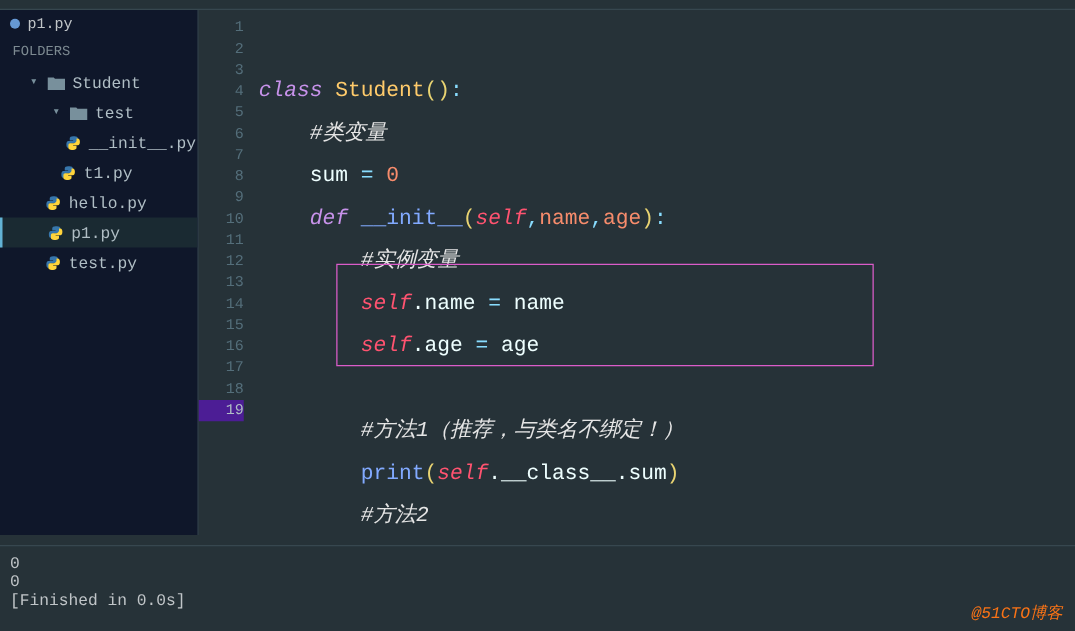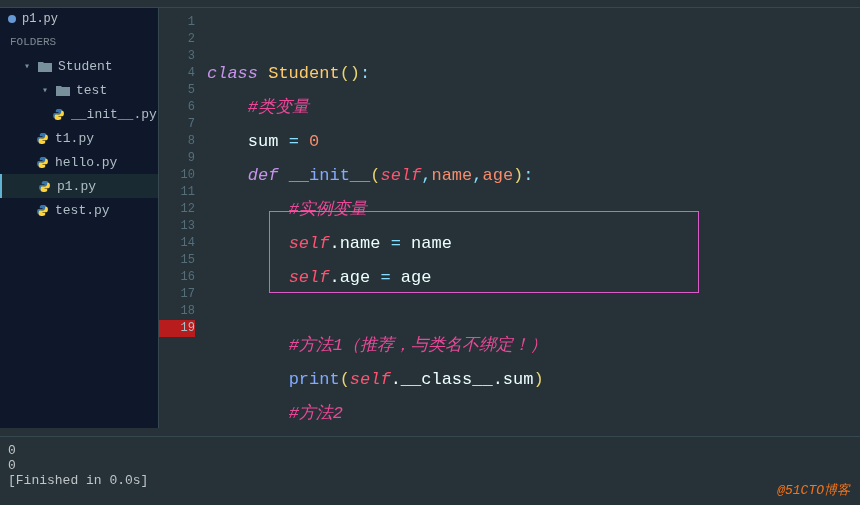--- a/index.html
+++ b/index.html
@@ -74,38 +74,38 @@
     .gutter {
       width: 48px;
       text-align: right;
       color: #546e7a;
       padding-right: 12px;
       padding-top: 2px;
       font-size: 12px;
       line-height: 17px;
     }
     .gutter div { height: 17px; }
-    .gutter .cur { background: #b91c1c; color: #b0bec5;}
+    .gutter .cur { background: #4c1d95; color: #b0bec5;}
     .code {
       flex: 1;
       padding-top: 2px;
       line-height: 17px;
       position: relative;
       white-space: pre;
       font-size: 17px;
     }
     .code .ln { height: 17px; }
     .kw { color: #c792ea; font-style: italic; }
     .cls { color: #ffcb6b; }
     .fn { color: #82aaff; }
     .slf { color: #ff5370; font-style: italic; }
     .prm { color: #f78c6c; }
     .op { color: #89ddff; }
     .num { color: #f78c6c; }
-    .cmt { color: #ec4899; font-style: italic; }
+    .cmt { color: #e5e5e5; font-style: italic; }
     .pln { color: #eeffff; }
     .pn { color: #e9d472; }
     .box {
       position: absolute;
       left: 62px;
       top: 199px;
       width: 430px;
       height: 82px;
       border: 1px solid #db5cc9;
       pointer-events: none;
@@ -167,21 +167,21 @@
         </div>
         <div class="tree-item" style="padding-left: 52px;">
           <span class="ficon">
             <svg width="13" height="13" viewBox="0 0 24 24">
               <path fill="#3776ab" d="M12 2c-3 0-5 1-5 3v3h5v1H5c-2 0-3 2-3 5s1 5 3 5h2v-3c0-2 2-4 4-4h5c2 0 3-1 3-3V5c0-2-2-3-5-3z"></path>
               <path fill="#ffd43b" d="M12 22c3 0 5-1 5-3v-3h-5v-1h7c2 0 3-2 3-5s-1-5-3-5h-2v3c0 2-2 4-4 4H8c-2 0-3 1-3 3v4c0 2 2 3 5 3z"></path>
             </svg>
           </span>
           <span>__init__.py</span>
         </div>
-        <div class="tree-item" style="padding-left: 36px;">
+        <div class="tree-item" style="padding-left: 48px;">
           <span class="ficon">
             <svg width="13" height="13" viewBox="0 0 24 24">
               <path fill="#3776ab" d="M12 2c-3 0-5 1-5 3v3h5v1H5c-2 0-3 2-3 5s1 5 3 5h2v-3c0-2 2-4 4-4h5c2 0 3-1 3-3V5c0-2-2-3-5-3z"></path>
               <path fill="#ffd43b" d="M12 22c3 0 5-1 5-3v-3h-5v-1h7c2 0 3-2 3-5s-1-5-3-5h-2v3c0 2-2 4-4 4H8c-2 0-3 1-3 3v4c0 2 2 3 5 3z"></path>
             </svg>
           </span>
           <span>t1.py</span>
         </div>
         <div class="tree-item" style="padding-left: 36px;">
           <span class="ficon">

